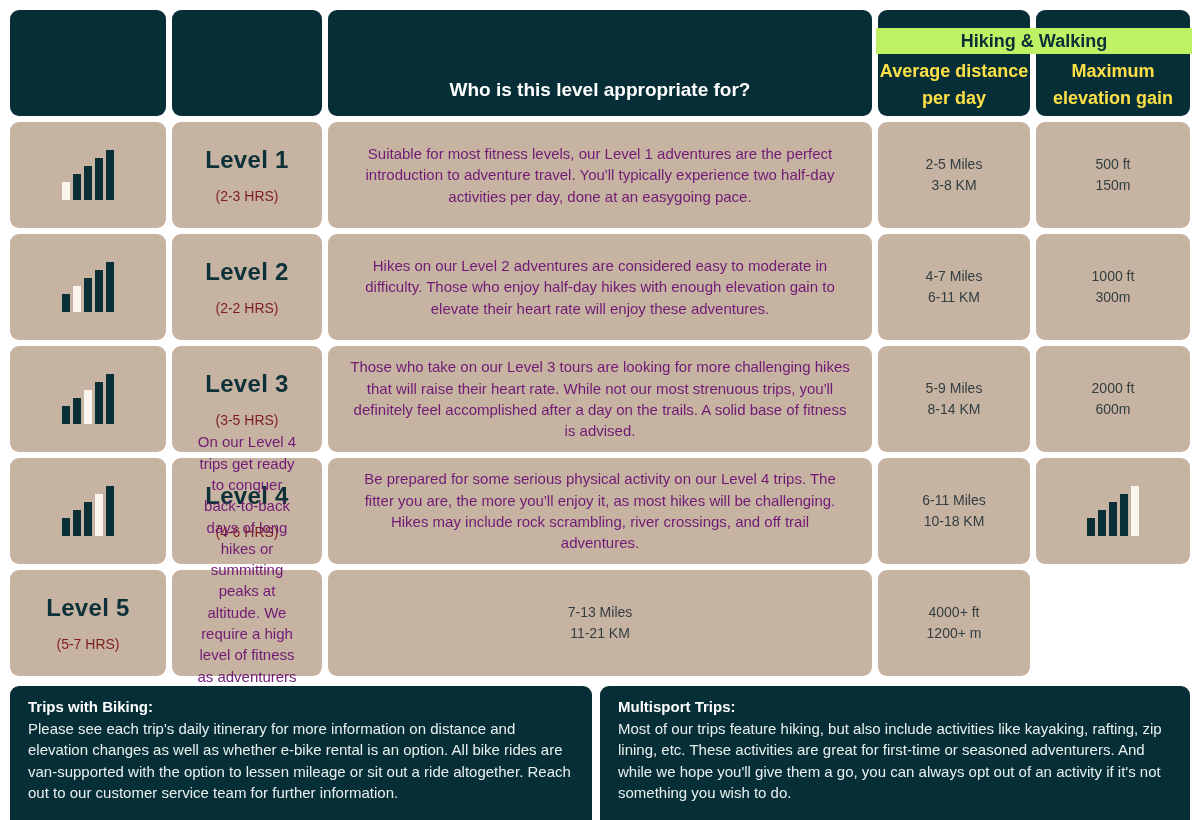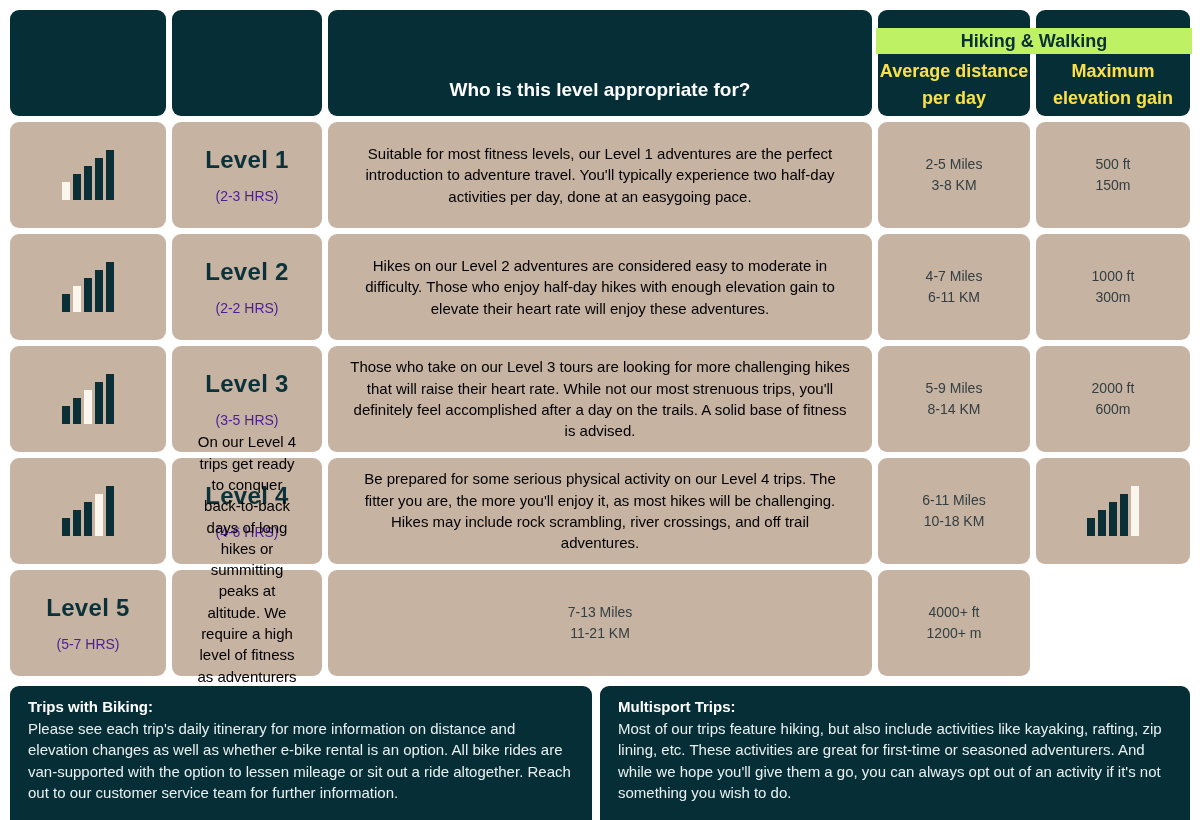--- a/index.html
+++ b/index.html
@@ -36,24 +36,24 @@
   .bars i { display:block; width:8px; background:#0b2f37; }
   .bars i:nth-child(1){ height:18px; }
   .bars i:nth-child(2){ height:26px; }
   .bars i:nth-child(3){ height:34px; }
   .bars i:nth-child(4){ height:42px; }
   .bars i:nth-child(5){ height:50px; }
   .bars i.highlight { background:#faf6ee; }
 
   .level-cell { display:flex; flex-direction:column; align-items:center; justify-content:center; }
   .level-name { color:#0d3138; font-size:24px; font-weight:bold; letter-spacing:.3px; }
-  .level-hours { color:#4c1d95; font-size:14px; margin-top:14px; }
+  .level-hours { color:#7f1d1d; font-size:14px; margin-top:14px; }
 
   .desc-cell { display:flex; align-items:center; justify-content:center; padding:6px 22px; }
-  .desc-cell p { color:#000000; font-size:15px; line-height:1.42; text-align:center; }
+  .desc-cell p { color:#701a75; font-size:15px; line-height:1.42; text-align:center; }
 
   .val-cell { display:flex; flex-direction:column; align-items:center; justify-content:center; }
   .val-cell div { color:#323e41; font-size:14px; line-height:1.5; text-align:center; }
 
   
   .footers { display:grid; grid-template-columns:582px 1fr; gap:8px; margin-top:10px; width:1180px; }
   .footer-box { height:152px; padding:12px 18px; border-radius:9px; }
   .f-title { color:#ffffff; font-size:15px; font-weight:bold; margin-bottom:3px; }
   .f-body { color:#e9f0f0; font-size:15px; line-height:1.42; }
 </style>

